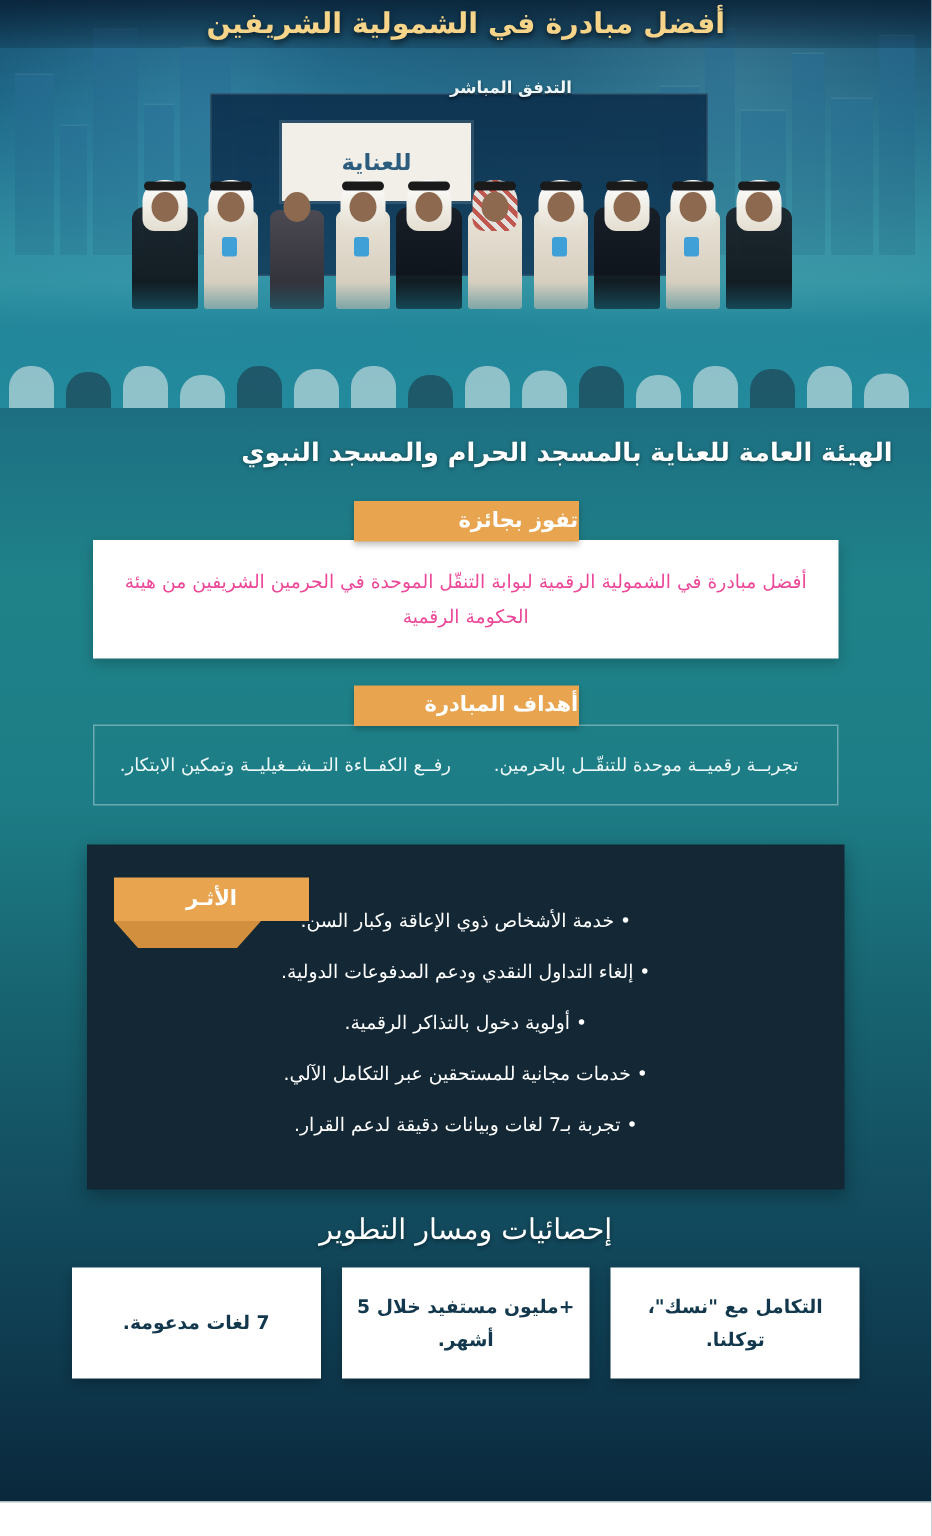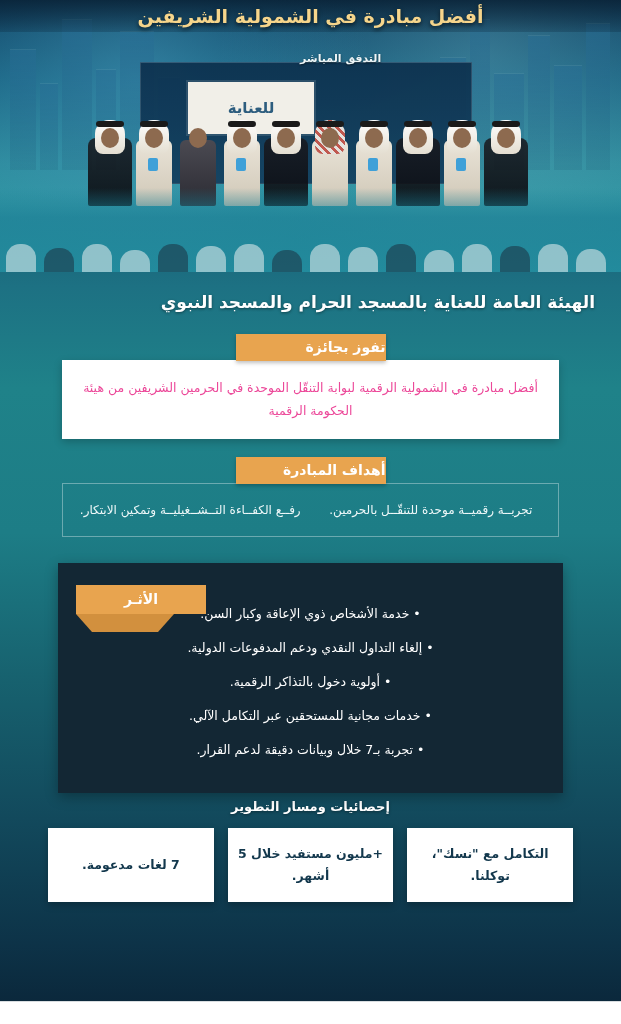--- a/index.html
+++ b/index.html
@@ -285,25 +285,25 @@
     text-align: center;
     padding: 7px 0;
   }
   .impact li:before {
     content: "• ";
     color: #ffffff;
   }
 
   
   .stats-title {
-    margin-top: 6px;
-    text-align: center;
-    color: #ffffff;
-    font-size: 13px;
-    font-weight: bold;
+    margin-top: 16px;
+    text-align: center;
+    color: #ffffff;
+    font-size: 19px;
+    font-weight: normal;
     text-shadow: 0 1px 3px rgba(0,0,0,0.4);
   }
   .stats {
     margin: 14px 48px 0 48px;
     display: flex;
     flex-direction: row;
     gap: 14px;
     justify-content: center;
   }
   .stat {
@@ -462,21 +462,21 @@
     </div>
   </div>
 
   <div class="impact">
     <div class="impact-tag">الأثـر</div>
     <ul>
       <li>خدمة الأشخاص ذوي الإعاقة وكبار السن.</li>
       <li>إلغاء التداول النقدي ودعم المدفوعات الدولية.</li>
       <li>أولوية دخول بالتذاكر الرقمية.</li>
       <li>خدمات مجانية للمستحقين عبر التكامل الآلي.</li>
-      <li>تجربة بـ7 خلال وبيانات دقيقة لدعم القرار.</li>
+      <li>تجربة بـ7 لغات وبيانات دقيقة لدعم القرار.</li>
     </ul>
   </div>
 
   <div class="stats-title">إحصائيات ومسار التطوير</div>
   <div class="stats">
     <div class="stat">التكامل مع "نسك"، توكلنا.</div>
     <div class="stat">+مليون مستفيد خلال 5 أشهر.</div>
     <div class="stat">7 لغات مدعومة.</div>
   </div>
 

